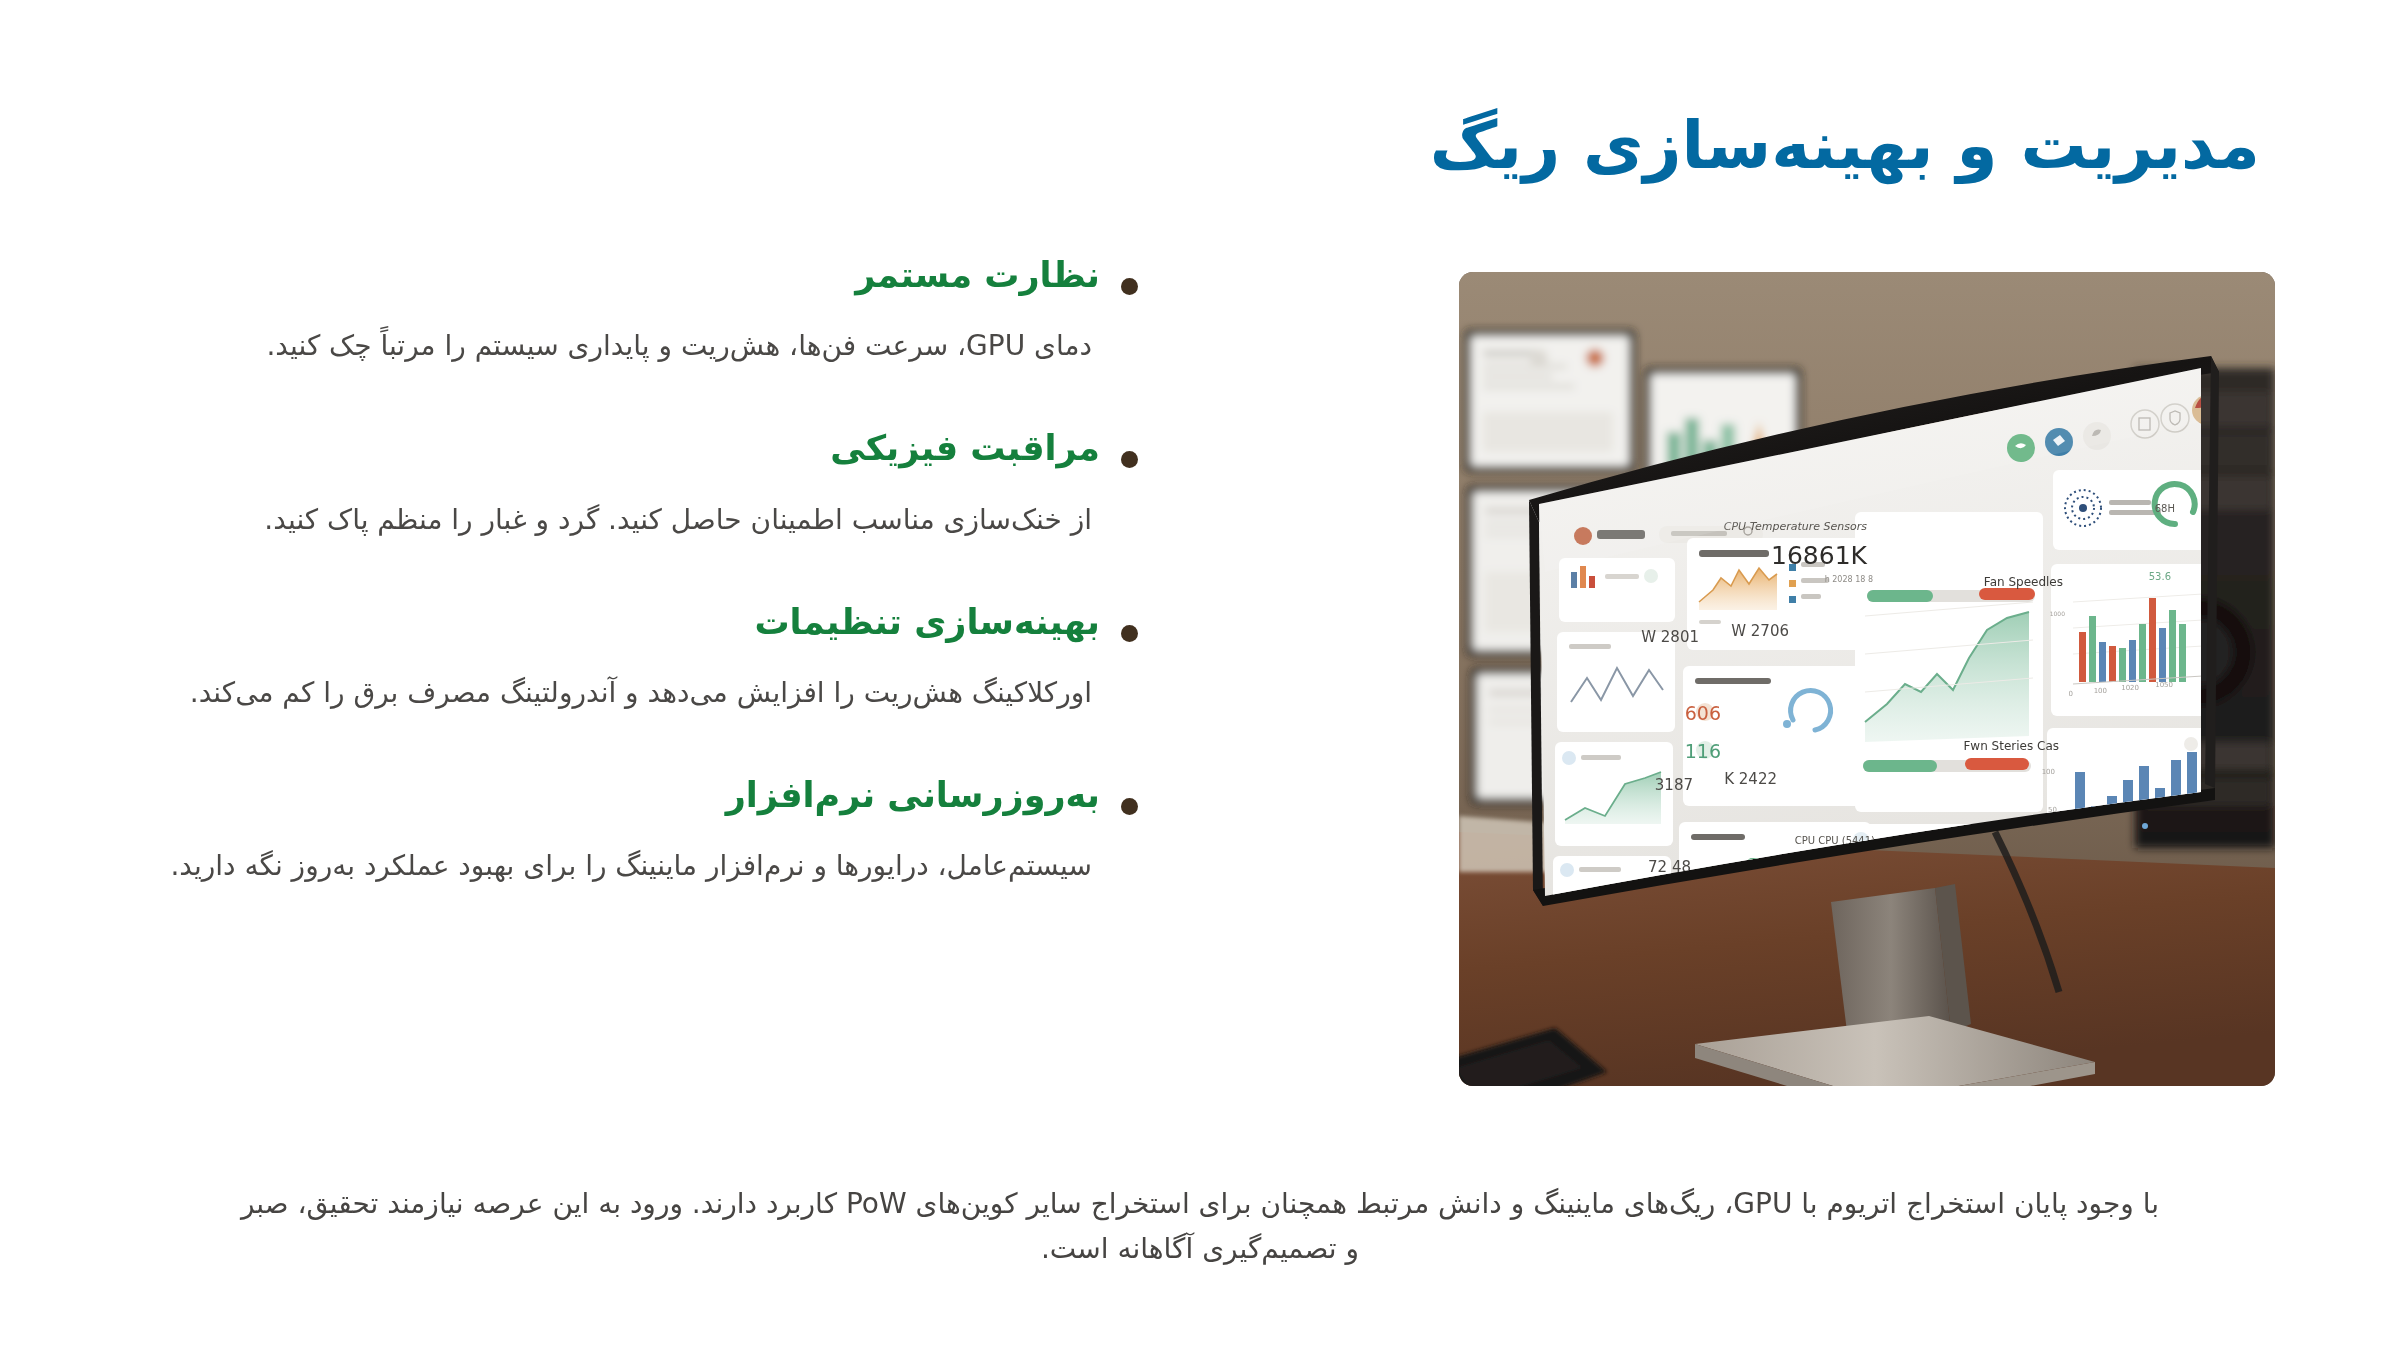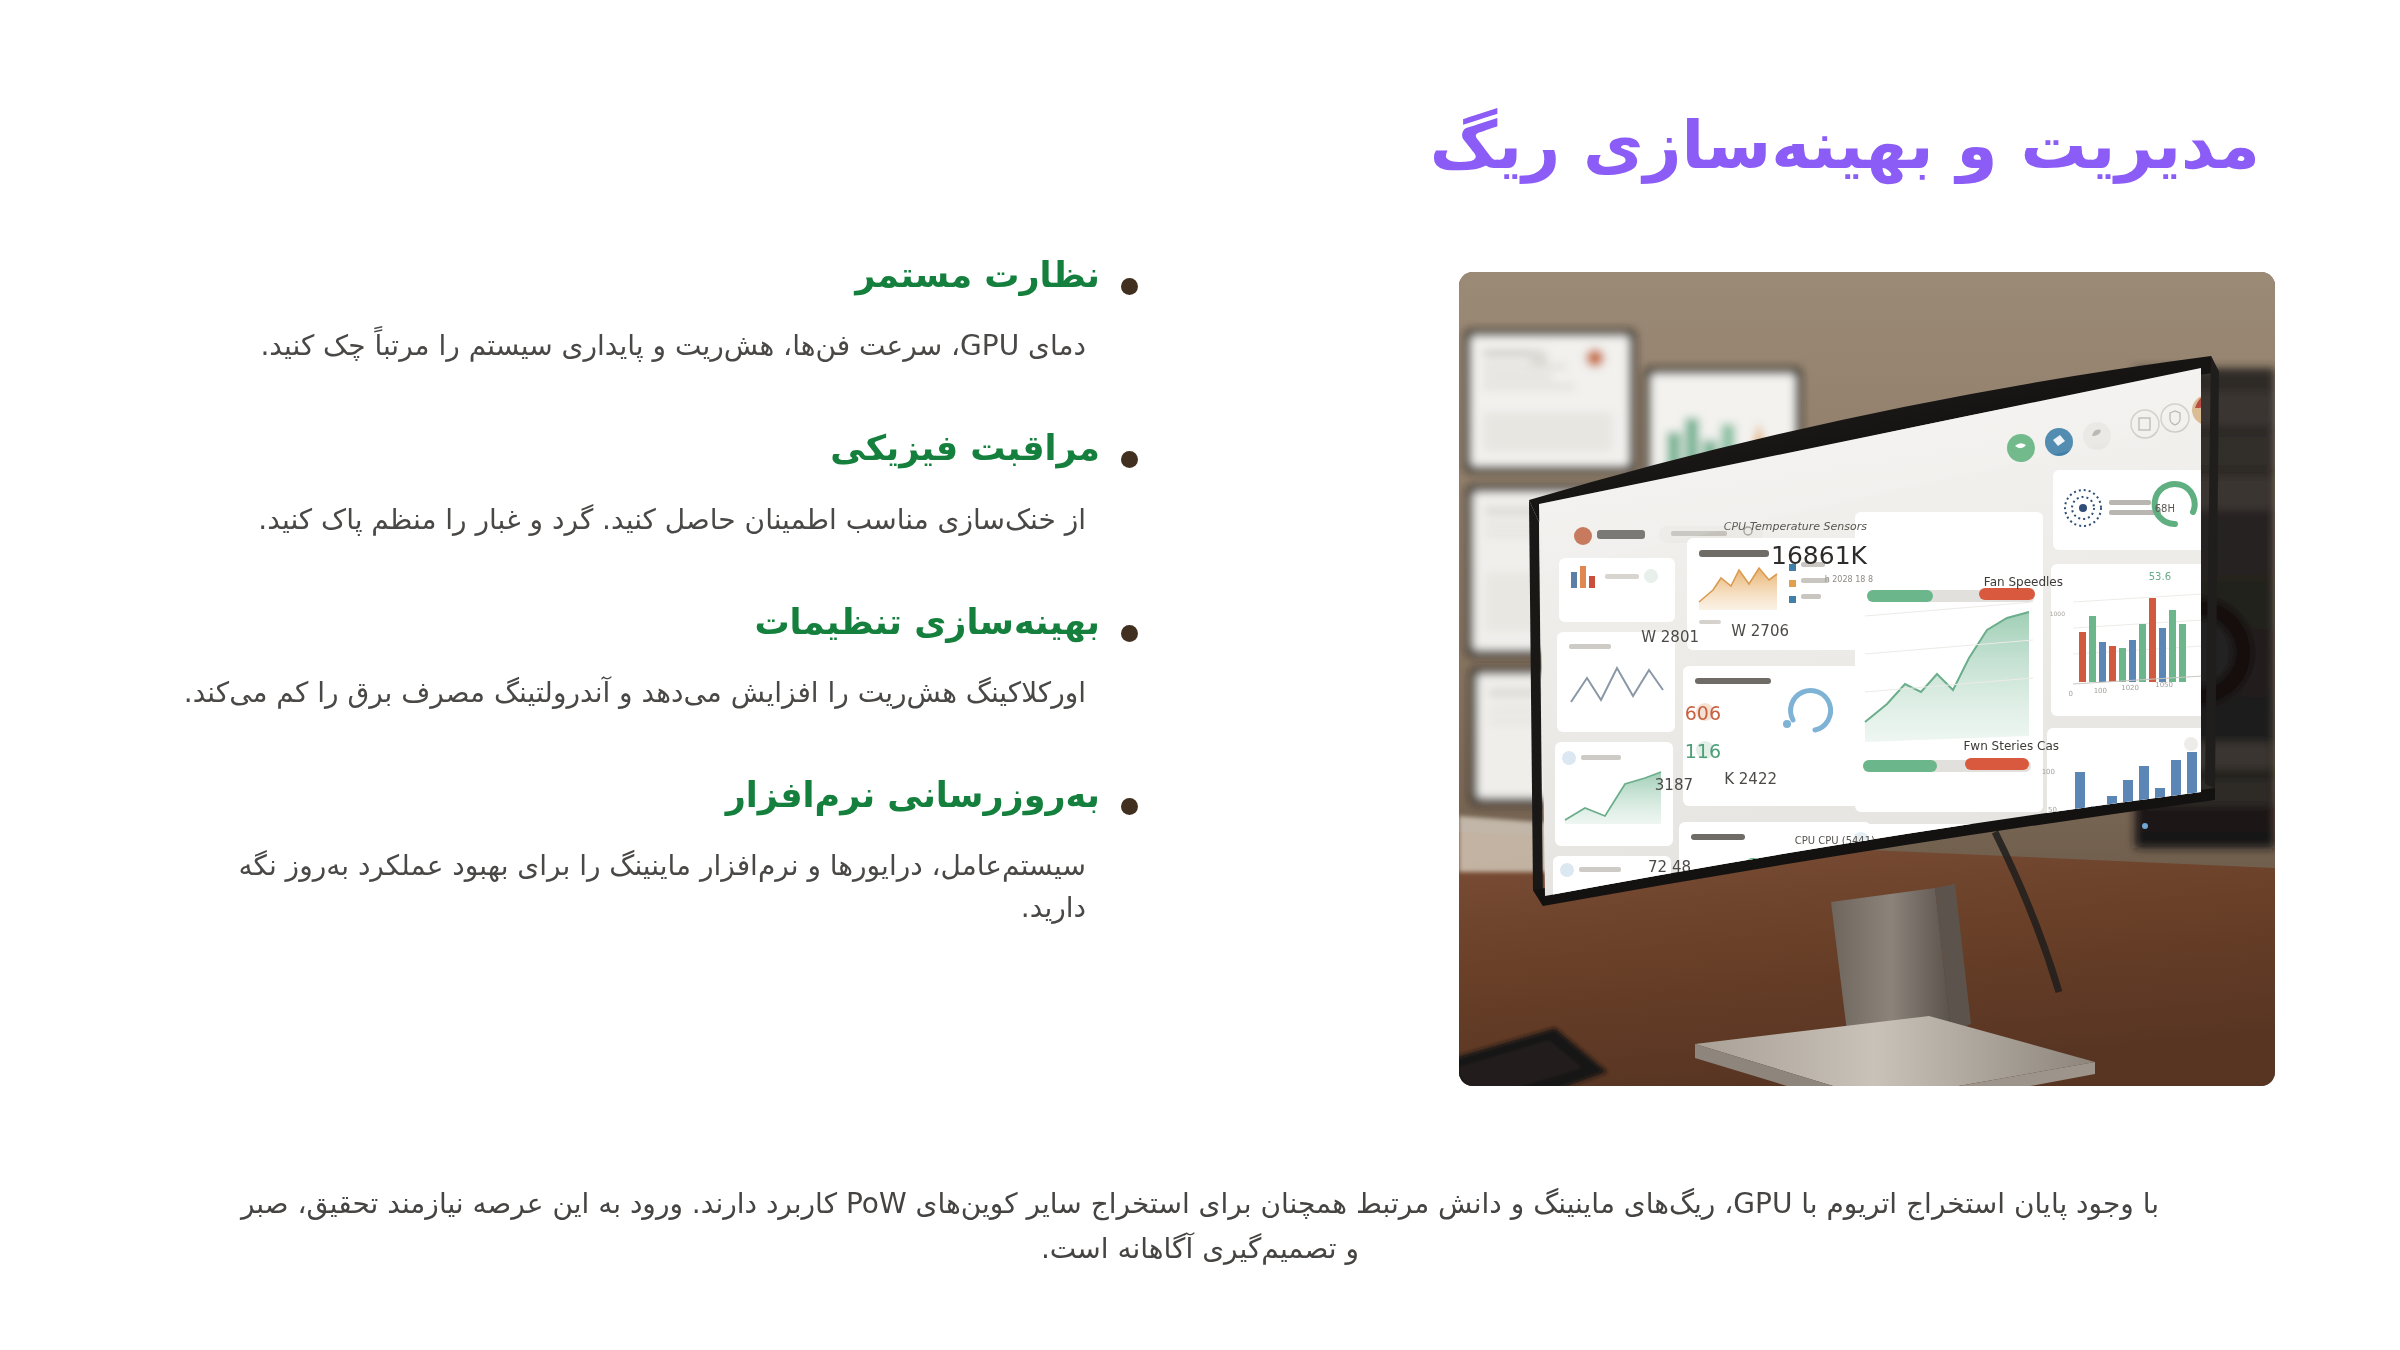--- a/index.html
+++ b/index.html
@@ -22,21 +22,21 @@
     background: #ffffff;
   }
 
   
   .slide-title {
     position: absolute;
     top: 62px;
     right: 140px;
     left: 140px;
     text-align: right;
-    color: #8b5cf6;
+    color: #0369a1;
     font-size: 66px;
     font-weight: 700;
     letter-spacing: 0px;
     line-height: 1.2;
     white-space: nowrap;
   }
 
   
   .bullets {
     position: absolute;
@@ -66,21 +66,21 @@
     color: #15803d;
     line-height: 1.35;
     margin: 0 0 26px 0;
     text-align: right;
   }
   .bullet-desc {
     font-size: 28px;
     font-weight: 400;
     color: #4a4846;
     line-height: 1.5;
-    margin: 14px;
+    margin: 8px;
     text-align: right;
   }
 
   
   .photo {
     position: absolute;
     top: 272px;
     right: 125px;
     width: 816px;
     height: 814px;

